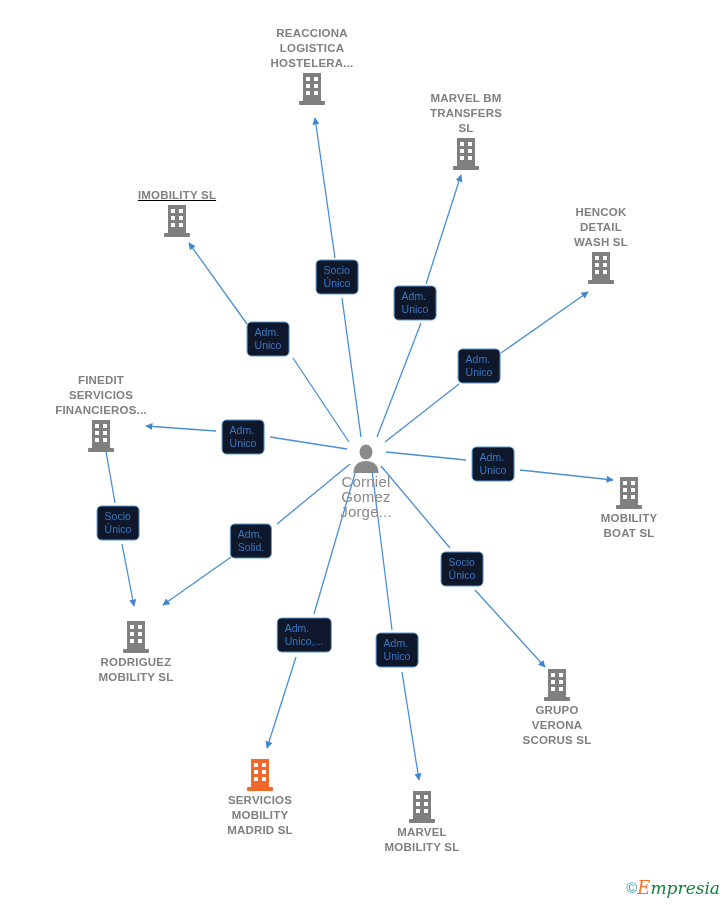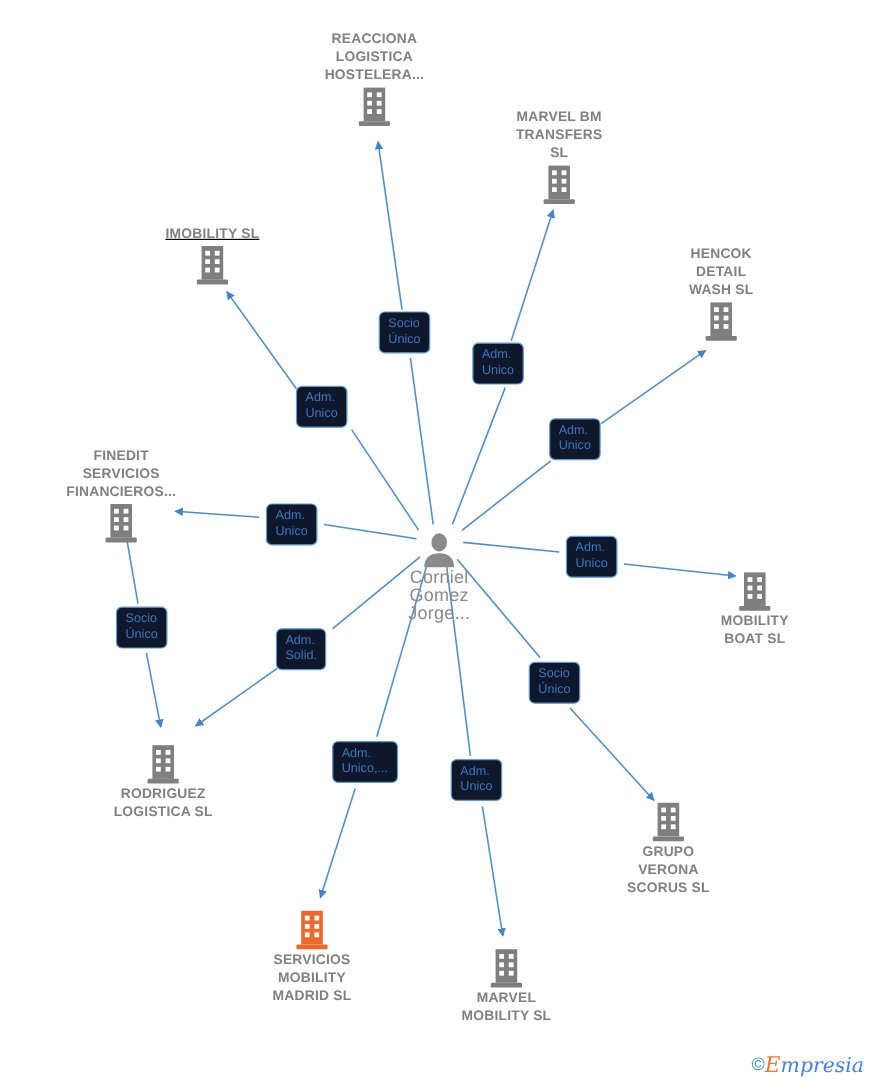--- a/index.html
+++ b/index.html
@@ -80,21 +80,21 @@
     font-size: 15px;
     vertical-align: 1px;
   }
   .watermark .wm-e {
     color: #f2762e;
     font-family: "DejaVu Serif", serif;
     font-style: italic;
     font-size: 18px;
   }
   .watermark .wm-rest {
-    color: #3b82f6;
+    color: #15803d;
     font-family: "DejaVu Serif", serif;
     font-style: italic;
     font-size: 17px;
   }
 </style>
 </head>
 <body>
 
 <div id="canvas">
 
@@ -291,21 +291,21 @@
         <rect x="1" y="29" width="26" height="4" rx="1" fill="#7f7f7f"></rect>
         <rect x="8" y="5" width="4" height="4" fill="#ffffff"></rect>
         <rect x="16" y="5" width="4" height="4" fill="#ffffff"></rect>
         <rect x="8" y="12" width="4" height="4" fill="#ffffff"></rect>
         <rect x="16" y="12" width="4" height="4" fill="#ffffff"></rect>
         <rect x="8" y="19" width="4" height="4" fill="#ffffff"></rect>
         <rect x="16" y="19" width="4" height="4" fill="#ffffff"></rect>
       </svg>
     </span>
     <span class="node-label">RODRIGUEZ
-LOGISTICA  SL</span>
+MOBILITY  SL</span>
   </div>
 
   <div class="node" style="left:260px; top:758px;">
     <span class="icon-wrap">
       <svg width="28" height="34" viewBox="0 0 28 34" xmlns="http://www.w3.org/2000/svg">
         <rect x="5" y="1" width="18" height="28" fill="#f2682a"></rect>
         <rect x="1" y="29" width="26" height="4" rx="1" fill="#f2682a"></rect>
         <rect x="8" y="5" width="4" height="4" fill="#ffffff"></rect>
         <rect x="16" y="5" width="4" height="4" fill="#ffffff"></rect>
         <rect x="8" y="12" width="4" height="4" fill="#ffffff"></rect>

